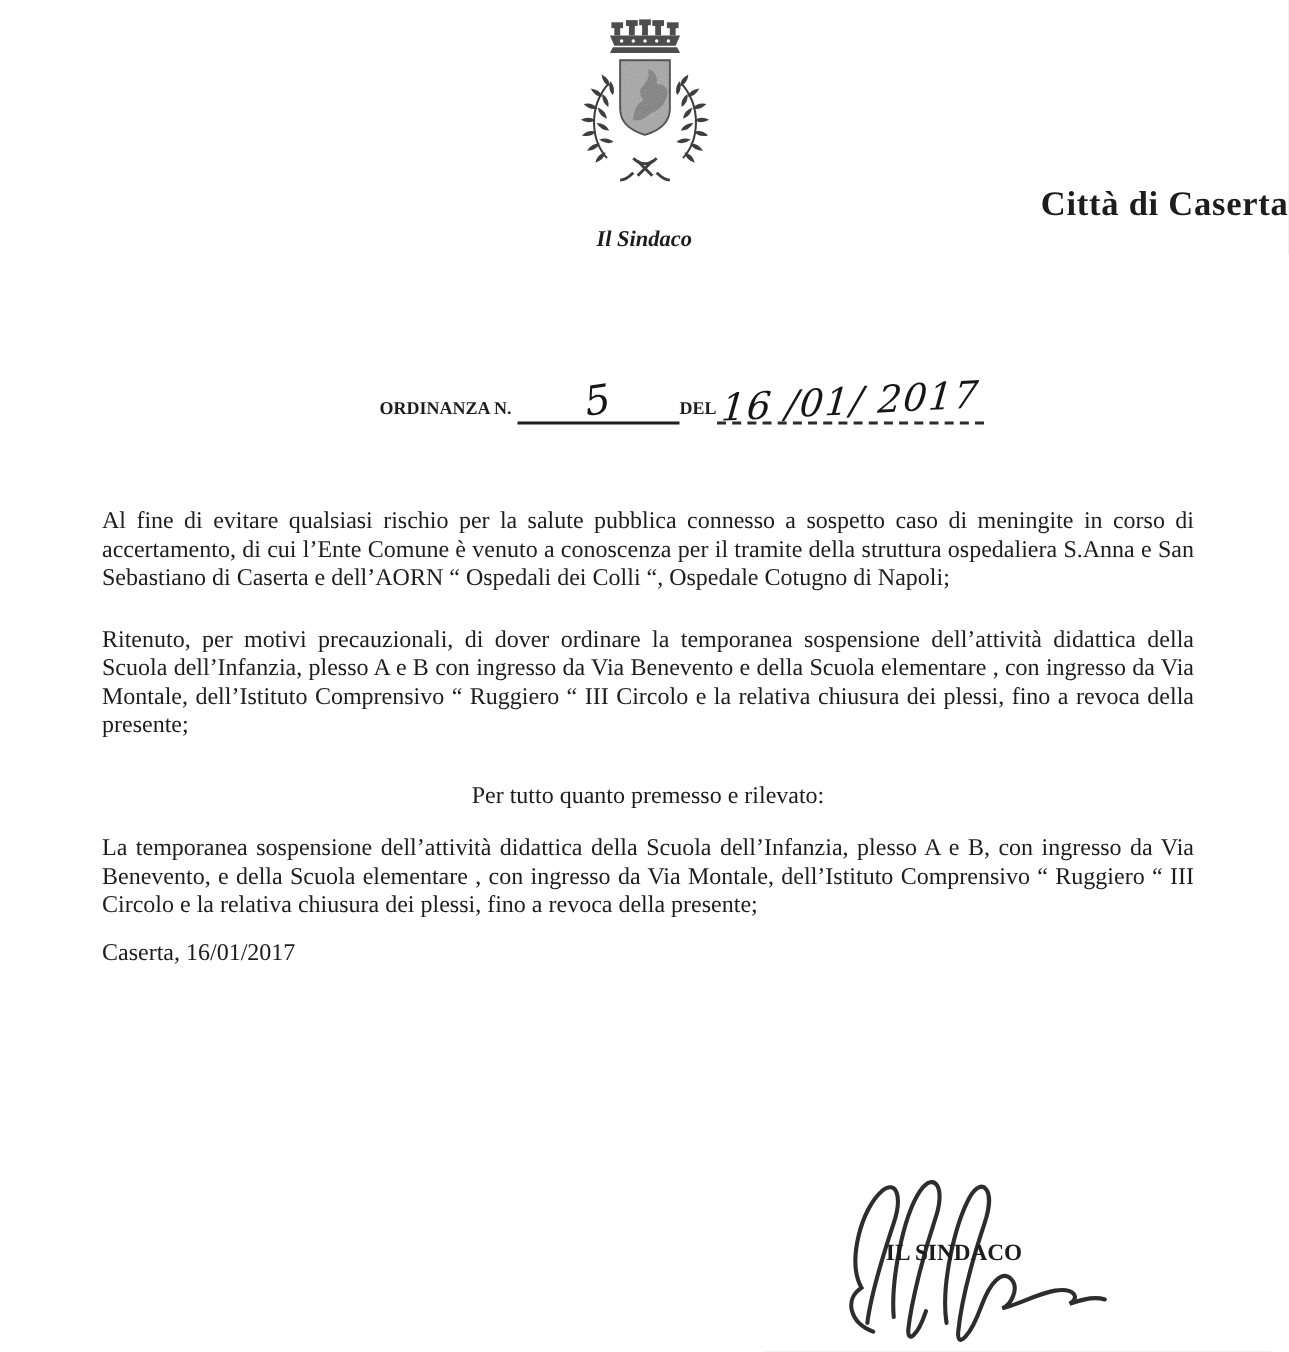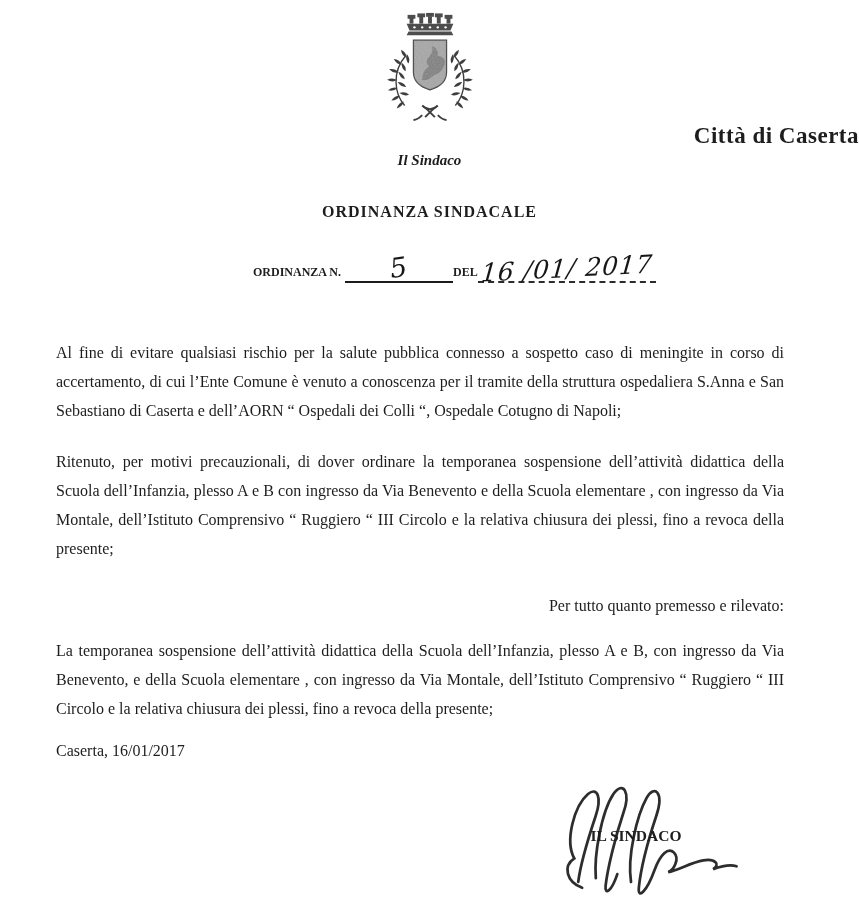--- a/index.html
+++ b/index.html
@@ -41,28 +41,28 @@
   .date-slot{
     border-bottom:2px dashed #2b2b2b;
     padding:0 3px;margin-right:4px;
   }
   .date-slot .hw{
     display:inline-block;font-size:25px;line-height:24px;letter-spacing:1px;
     transform:rotate(-3deg) skewX(-8deg);white-space:nowrap;
   }
   
   .body-text{
-    position:absolute;top:338px;left:56px;width:728px;
-    font-size:16px;line-height:29px;text-align:justify;
+    position:absolute;top:338px;left:68px;width:728px;
+    font-size:16px;line-height:19px;text-align:justify;
   }
   .body-text p{margin:0;}
   .p-ritenuto{margin-top:22px !important;}
   .p-visti{margin-top:26px !important;text-align:left;}
   .p-visti b{font-weight:bold;}
-  .p-premise{margin-top:28px !important;text-align:right;}
+  .p-premise{margin-top:28px !important;text-align:center;}
   .p-ordina{margin-top:17px !important;text-align:center;font-weight:bold;letter-spacing:.5px;}
   .p-order{margin-top:16px !important;}
   .p-place{margin-top:13px !important;text-align:left;}
   
   .sig-block{
     position:absolute;top:824px;left:552px;width:168px;
     text-align:center;font-weight:bold;font-size:15.5px;line-height:23px;
   }
   .sig-scribble{position:absolute;top:772px;left:545px;}
 </style>
@@ -134,21 +134,20 @@
       <g stroke="#3e3e3e" stroke-width="2" fill="none">
         <path d="M42,98 C 47,103 53,103 58,98"></path>
         <path d="M45,100 l10,10 M55,100 l-10,10"></path>
         <path d="M42,108 q-5,5 -9,5 M58,108 q5,5 9,5"></path>
       </g>
     </svg>
   </div>
 
   <div class="city-title">Città di Caserta</div>
   <div class="office-title">Il Sindaco</div>
-  <div class="doc-type">ORDINANZA SINDACALE</div>
 
   <div class="num-line">
     <span class="lbl">ORDINANZA N.</span>
     <span class="num-slot"><span class="hw">5</span></span>
     <span class="lbl">DEL</span>
     <span class="date-slot"><span class="hw">16 /01/ 2017</span></span>
   </div>
 
   <div class="body-text">
     <p class="p-intro">Al fine di evitare qualsiasi rischio per la salute pubblica connesso a sospetto caso di meningite in corso di accertamento, di cui l’Ente Comune è venuto a conoscenza per il tramite della struttura ospedaliera S.Anna e San Sebastiano di Caserta e dell’AORN “ Ospedali dei Colli “, Ospedale Cotugno di Napoli;</p>

